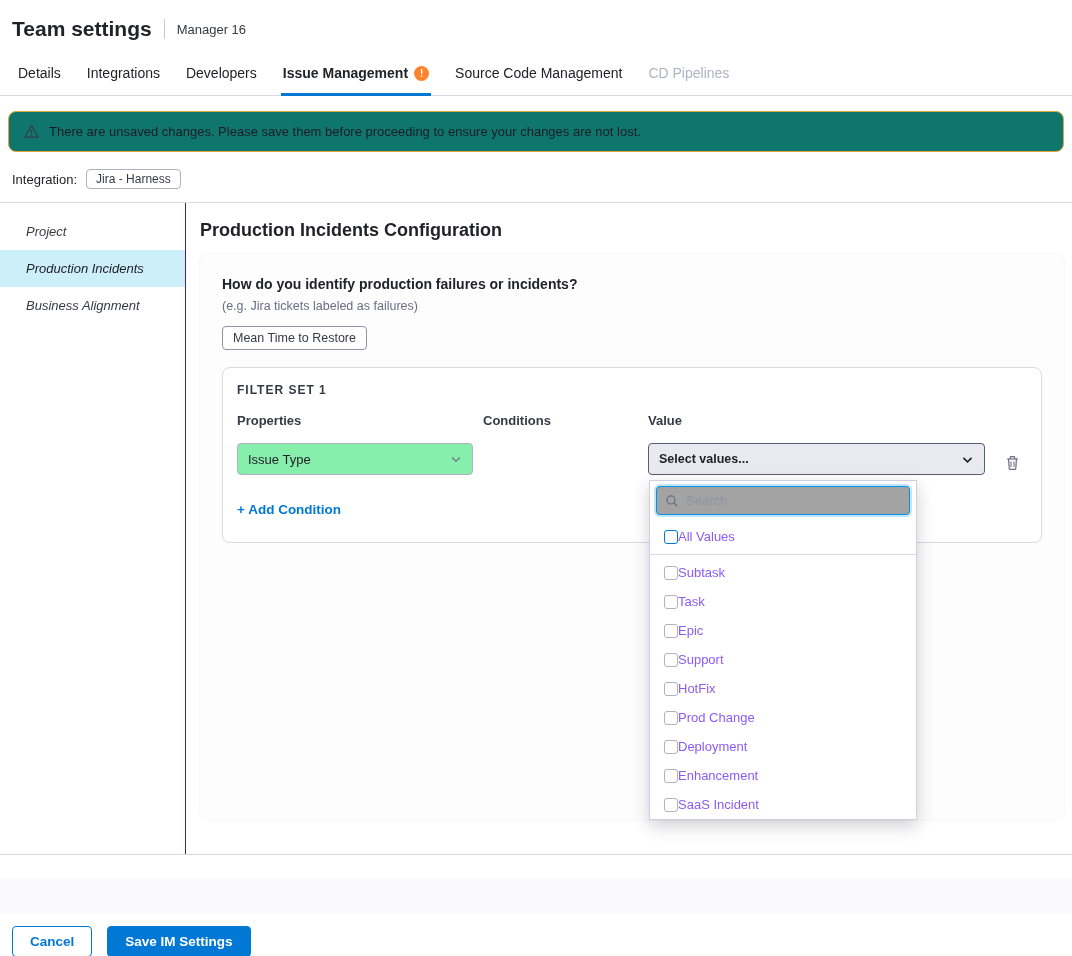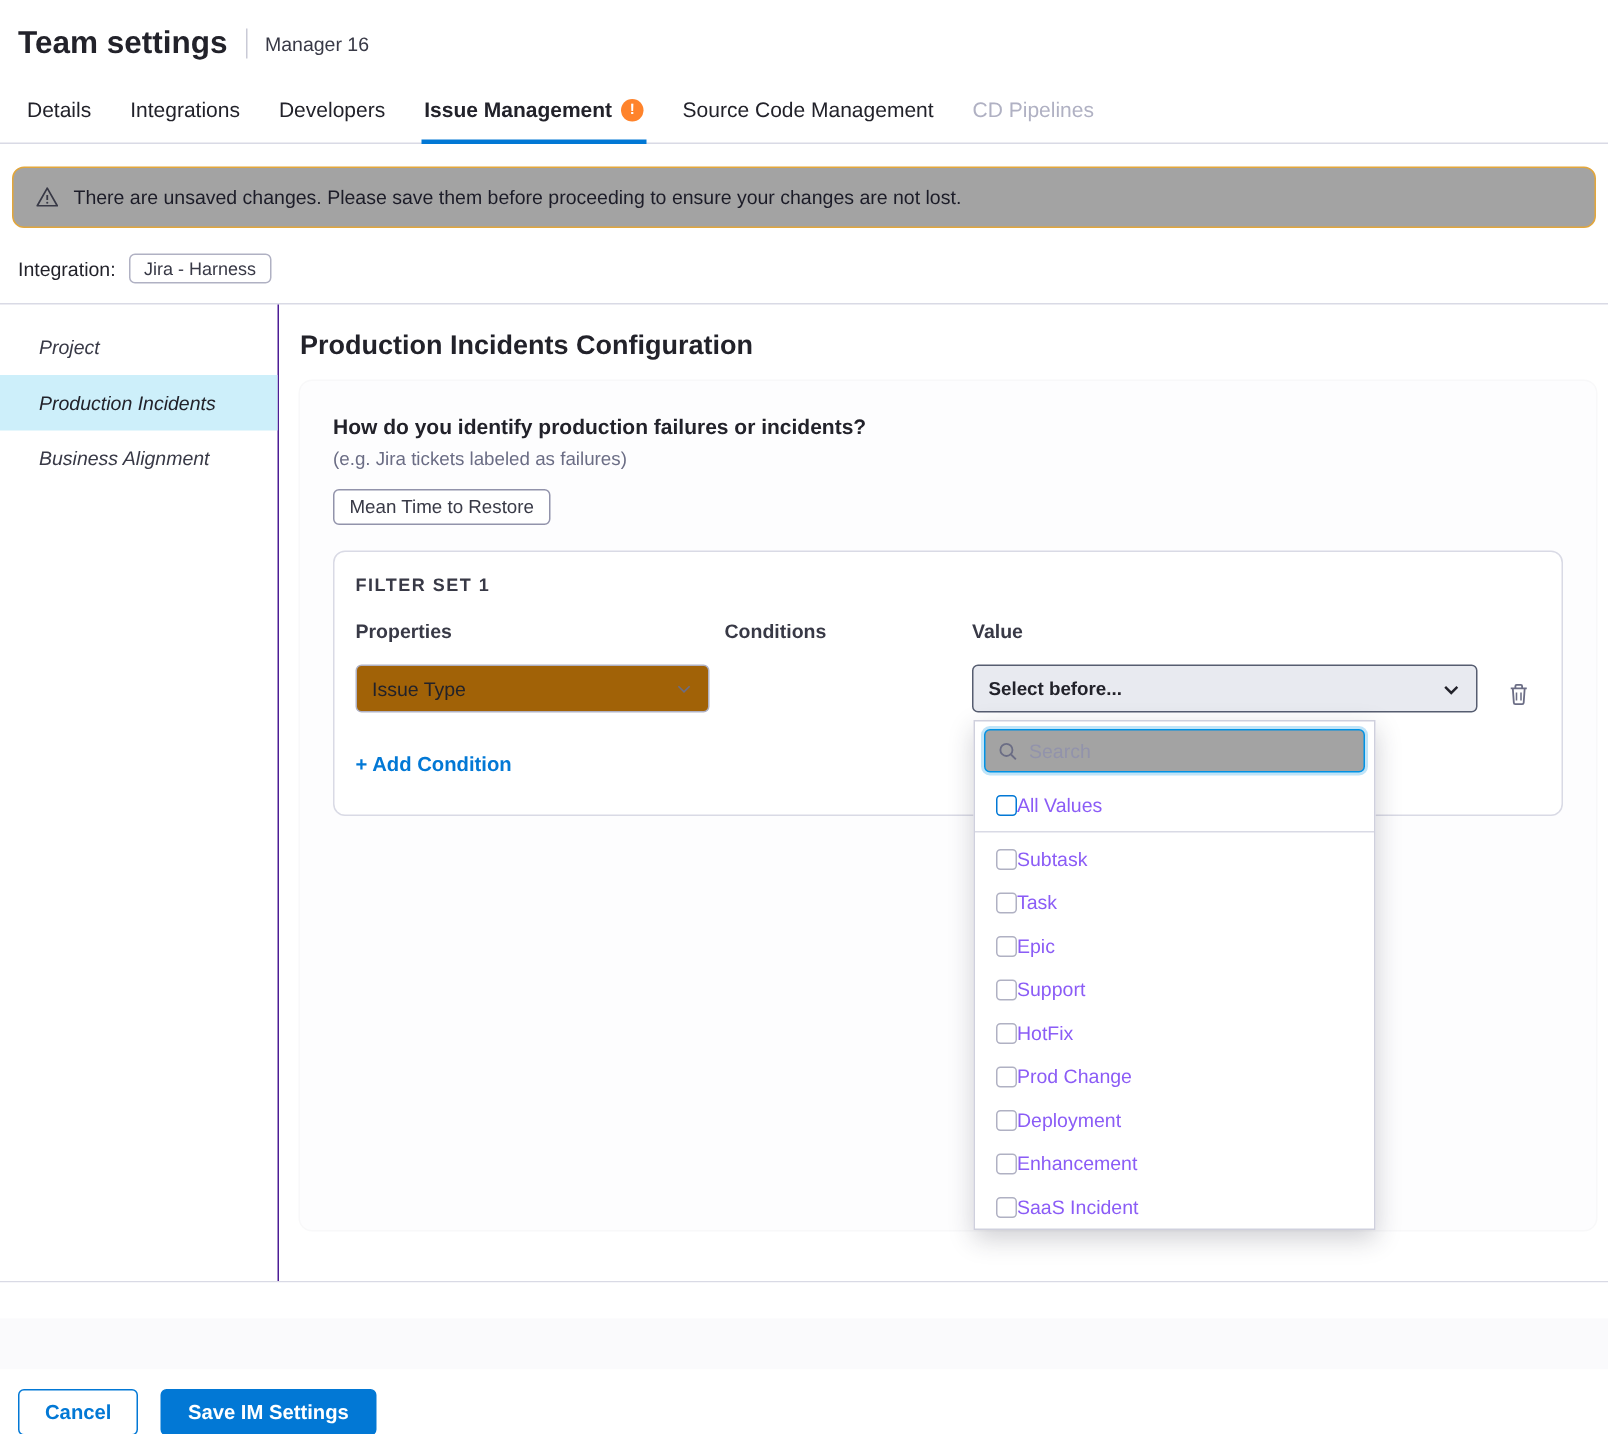--- a/index.html
+++ b/index.html
@@ -16,21 +16,21 @@
   
   .tabbar { display:flex; gap:22px; padding:0 16px; border-bottom:1px solid #d9dae5; }
   .tab { position:relative; display:flex; align-items:center; gap:6px; font-size:14px;
          color:#22222a; padding:12px 2px 14px 2px; cursor:pointer; white-space:nowrap; }
   .tab.active { font-weight:bold; }
   .tab.active::after { content:""; position:absolute; left:0; right:0; bottom:-1px; height:3px; background:#0278d5; }
   .tab.disabled { color:#b0b1c3; cursor:default; }
   .tab-badge { width:15px; height:15px; border-radius:50%; background:#ff832b; color:#fff;
                font-size:10px; font-weight:bold; display:flex; align-items:center; justify-content:center; }
   
-  .warning { margin:15px 8px 10px 8px; border:1px solid #e2a63b; background:#a3a3a3;
+  .warning { margin:15px 8px 10px 8px; border:1px solid #e2a63b; background:#0f766e;
              border-radius:8px; padding:11px 14px; font-size:13px; color:#1c1c28;
              display:flex; align-items:center; gap:9px; }
   
   .integration-row { display:flex; align-items:center; gap:9px; padding:7px 12px 13px 12px; font-size:13px; }
   .chip { border:1px solid #b0b1c3; border-radius:4px; padding:2px 9px; font-size:12px;
           color:#383946; background:#fff; cursor:pointer; }
   .hdivider { border-top:1px solid #d9dae5; }
   
   .content { display:flex; height:652px; border-bottom:1px solid #d9dae5; }
   .sidebar { width:186px; flex:0 0 186px; border-right:1px solid #4c1d95; padding-top:10px;font-style:italic; }
@@ -49,21 +49,21 @@
   
   .filter-box { border:1px solid #d9dae5; border-radius:8px; background:#fff;
                 margin-top:17px; padding:15px 14px 24px 14px; }
   .filter-title { font-size:12px; font-weight:bold; letter-spacing:1px; color:#383946; }
   .filter-grid { display:flex; align-items:flex-start; margin-top:16px; }
   .fcol { display:flex; flex-direction:column; }
   .fcol-props { width:236px; margin-right:10px; }
   .fcol-cond  { width:157px; margin-right:8px; }
   .fcol-val   { width:337px; position:relative; }
   .col-label { font-size:13px; font-weight:bold; color:#383946; margin-bottom:15px; }
-  .select { height:32px; border:1px solid #b0b1c3; border-radius:4px; background:#a16207;
+  .select { height:32px; border:1px solid #b0b1c3; border-radius:4px; background:#86efac;
             display:flex; align-items:center; justify-content:space-between;
             padding:0 10px; font-size:13px; color:#22222a; cursor:pointer; }
   .select .chev { color:#6b6d85; display:flex; }
   .select.value-select { background:#e8eaf0; border:1px solid #565d70; font-weight:bold; font-size:12.5px; }
   .select.value-select .chev { color:#22222a; }
   .trash-btn { margin-left:20px; margin-top:42px; background:none; border:none; cursor:pointer;
                color:#6b6d85; display:flex; align-items:center; }
   .add-condition { margin-top:27px; font-size:13.5px; font-weight:bold; color:#0278d5;
                    background:none; border:none; cursor:pointer; text-align:left; }
   
@@ -180,21 +180,21 @@
             </div>
           </div>
 
           <div class="fcol fcol-cond">
             <div class="col-label">Conditions</div>
           </div>
 
           <div class="fcol fcol-val">
             <div class="col-label">Value</div>
             <div class="select value-select">
-              <span>Select before...</span>
+              <span>Select values...</span>
               <span class="chev">
                 <svg width="13" height="13" viewBox="0 0 16 16">
                     <path d="M3 6l5 5 5-5" fill="none" stroke="currentColor" stroke-width="2"></path>
                   </svg>
               </span>
             </div>
 
             <div class="dropdown-panel">
               <div class="search-box">
                 <span style="display:flex;">

